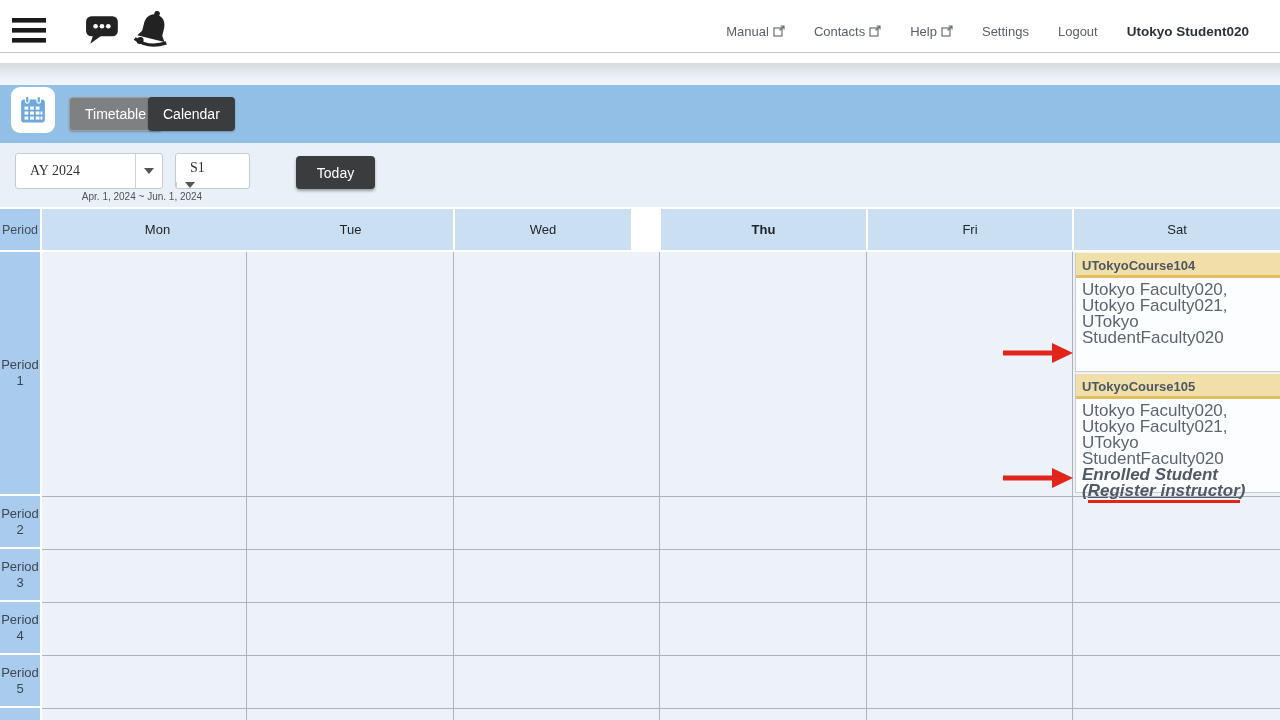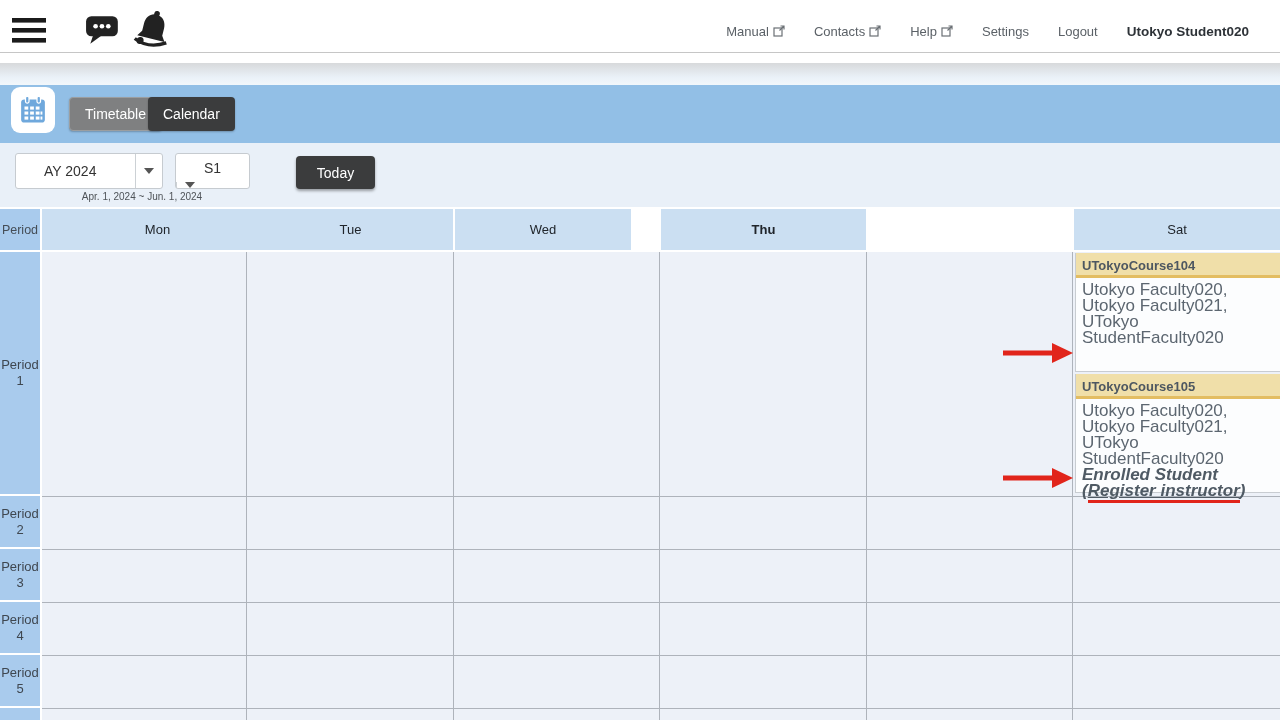--- a/index.html
+++ b/index.html
@@ -30,21 +30,21 @@
     font-size:14px; border:none; cursor:pointer; padding:0 15px;
     box-shadow:0 1px 2px rgba(0,0,0,0.25); font-family:"Liberation Sans",sans-serif; }
   .tab-timetable { left:69px; background:#7f8081; border:1px solid #9b9ea0; }
   .tab-calendar { left:148px; background:#3b3c3d; }
   
   .filterbar { position:absolute; top:143px; left:0; width:1280px; height:64px; background:#e9f0f8; }
   .select { position:absolute; top:10px; height:36px; background:#fff;
     border:1px solid #c6cbd0; border-radius:3px; display:flex; align-items:stretch; cursor:pointer; }
   .select-year { left:15px; width:148px; }
   .select-term { left:175px; width:75px;flex-direction:column; }
-  .sel-text { flex:1; font-size:14px; color:#333; display:flex; align-items:center; padding-left:28px; }
+  .sel-text { flex:1; font-size:14px; color:#333; display:flex; align-items:center; padding-left:14px;font-family:Liberation Serif, serif; }
   .sel-caret-box { width:27px; border-left:1px solid #ccd1d5; display:flex; align-items:center; justify-content:center; }
   .caret-down { width:0; height:0; border-left:5px solid transparent;
     border-right:5px solid transparent; border-top:6px solid #555; }
   .today-btn { position:absolute; left:296px; top:13px; width:79px; height:33px;
     background:#3b3c3d; color:#fff; font-size:14px; border:none; border-radius:4px;
     cursor:pointer; box-shadow:0 2px 3px rgba(0,0,0,0.35); font-family:"Liberation Sans",sans-serif; }
   .date-range { position:absolute; left:42px; top:48px; width:200px; text-align:center;
     font-size:10px; color:#4e5358; }
   
   .thead-cell { position:absolute; top:209px; height:41px; background:#cbdff2;
@@ -169,20 +169,21 @@
     </div>
     <button class="today-btn">Today</button>
     <div class="date-range">Apr. 1, 2024  ~  Jun. 1, 2024</div>
   </div>
 
   <div class="thead-cell thead-corner" style="left:0; width:40px;">Period</div>
   <div class="thead-cell" style="left:42px; width:208px;padding-left:23px;">Mon</div>
   <div class="thead-cell" style="left:248px; width:205px;">Tue</div>
   <div class="thead-cell" style="left:455px; width:176px;">Wed</div>
   <div class="thead-cell" style="left:661px; width:205px;font-weight:bold;">Thu</div>
+  <div class="thead-cell" style="left:868px; width:204px;">Fri</div>
   <div class="thead-cell" style="left:1074px; width:206px;">Sat</div>
 
   <div class="grid-body">
     <div class="vline" style="left:204px;"></div>
     <div class="vline" style="left:411px;"></div>
     <div class="vline" style="left:617px;"></div>
     <div class="vline" style="left:824px;"></div>
     <div class="vline" style="left:1030px;"></div>
     <div class="hline" style="top:244px;"></div>
     <div class="hline" style="top:297px;"></div>

